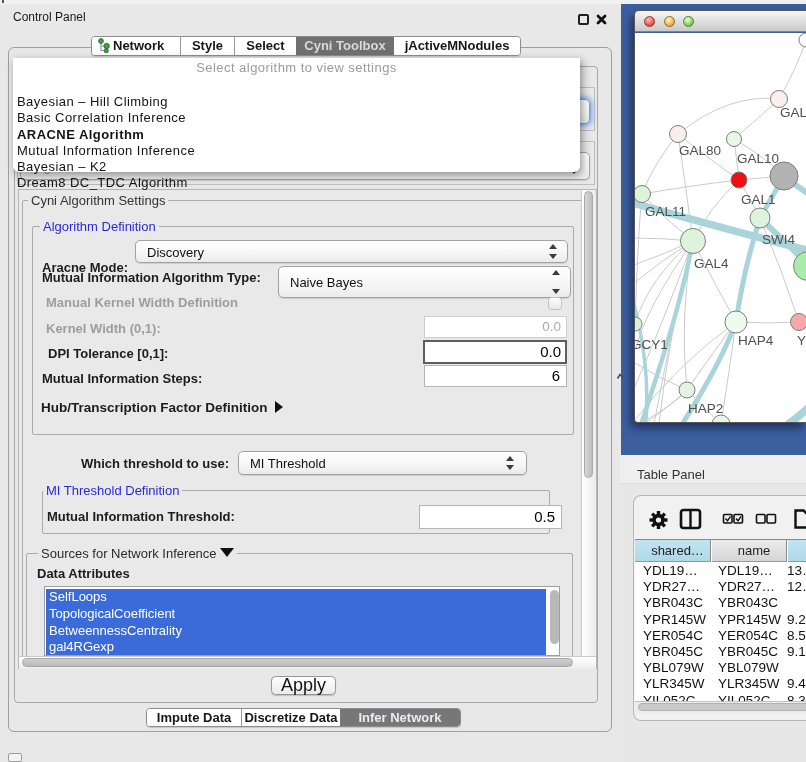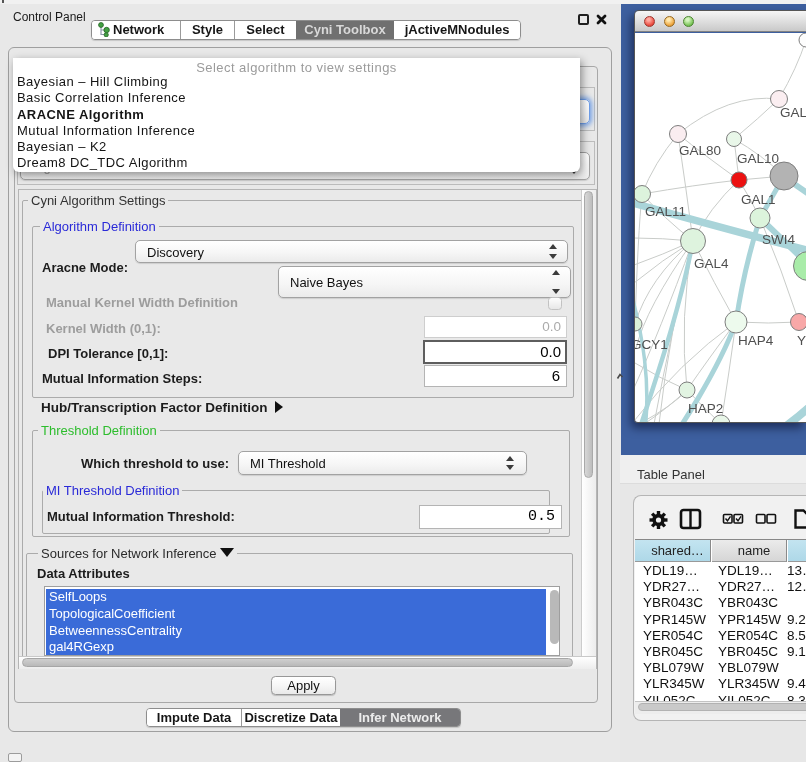--- a/index.html
+++ b/index.html
@@ -29,21 +29,21 @@
 <div class="abs" style="left:2px;top:0;width:2px;height:3px;background:#555;"></div>
 <div class="abs" style="left:13px;top:10px;font-size:12px;color:#1a1a1a;">Control Panel</div>
 
 <div class="abs" style="left:578px;top:14px;width:11px;height:11px;border:2px solid #1f1f1f;border-radius:2px;"></div>
 <svg class="abs" style="left:596px;top:14px;" width="11" height="11" viewBox="0 0 11 11">
   <path d="M2 2 L9 9 M9 2 L2 9" stroke="#111" stroke-width="2.8" stroke-linecap="round"></path>
 </svg>
 
 <div class="abs" style="left:8px;top:47px;width:604px;height:685px;border:1px solid #9f9f9f;border-radius:6px;"></div>
 
-<div class="abs" style="left:91px;top:20px;height:20px;border:1px solid #8d8d8d;border-radius:4px;overflow:hidden;line-height:18px;box-shadow:0 1px 1px rgba(0,0,0,0.15);">
+<div class="abs" style="left:91px;top:36px;height:20px;border:1px solid #8d8d8d;border-radius:4px;overflow:hidden;line-height:18px;box-shadow:0 1px 1px rgba(0,0,0,0.15);">
   <div class="seg" style="width:88px;text-align:left;padding-left:6px;">
     <svg width="12" height="15" viewBox="0 0 12 15" style="vertical-align:-3px;margin-right:3px;">
       <path d="M3 4 V12.5 H6.5 M3 8 H6" stroke="#8f98ab" stroke-width="1.2" fill="none"></path>
       <circle cx="3" cy="3" r="2.4" fill="#43a143" stroke="#2a6b2a" stroke-width="0.9"></circle>
       <circle cx="8.6" cy="8" r="2.7" fill="#43a143" stroke="#2a6b2a" stroke-width="0.9"></circle>
       <circle cx="8.2" cy="12.8" r="2.1" fill="#43a143" stroke="#2a6b2a" stroke-width="0.9"></circle>
     </svg>Network</div><div class="seg" style="width:54px;border-left:1px solid #9a9a9a;">Style</div><div class="seg" style="width:62px;border-left:1px solid #9a9a9a;">Select</div><div class="seg" style="width:98px;background:#707070;color:#d9d9d9;">Cyni Toolbox</div><div class="seg" style="width:126px;">jActiveMNodules</div>
 </div>
 
 <div class="abs" style="left:14px;top:66px;width:584px;height:637px;border:1px solid #a8a8a8;border-radius:4px;"></div>
@@ -68,33 +68,34 @@
 
 <div class="abs" style="left:19px;top:656px;width:577px;height:13px;background:linear-gradient(#ffffff,#ededed);border-top:1px solid #c9c9c9;"></div>
 <div class="abs" style="left:22px;top:658px;width:551px;height:9px;background:linear-gradient(#cfcfcf,#b9b9b9);border:1px solid #a6a6a6;border-radius:4.5px;"></div>
 
 <div class="abs" id="vp" style="left:19px;top:190px;width:562px;height:466px;overflow:hidden;background:#e9e9e9;">
 
   <div class="fieldset" style="left:3px;top:10px;width:615px;height:470px;">
     <span class="ftitle" style="left:5px;color:#333;">Cyni Algorithm Settings</span>
   </div>
 
-  <div class="fieldset" style="left:13px;top:36px;width:542px;height:172px;">
+  <div class="fieldset" style="left:13px;top:36px;width:542px;height:209px;">
     <span class="ftitle" style="left:7px;color:#2a2ad8;">Algorithm Definition</span>
   </div>
 
   <div class="lbl" style="left:23px;top:70px;">Aracne Mode:</div>
   <div class="combo" style="left:116px;top:50px;width:433px;height:23px;">
     <span class="ctext">Discovery</span>
     <span class="carr" style="right:9px;top:3px;bottom:3px;">
         <span class="up"></span>
         <span class="dn"></span>
       </span>
   </div>
 
+  <div class="lbl" style="left:23px;top:80px;">Mutual Information Algorithm Type:</div>
   <div class="combo" style="left:259px;top:76px;width:293px;height:32px;">
     <span class="ctext">Naive Bayes</span>
     <span class="carr" style="right:9px;top:3px;bottom:3px;">
         <span class="up"></span>
         <span class="dn"></span>
       </span>
   </div>
 
   <div class="lbl dis" style="left:27px;top:105px;">Manual Kernel Width Definition</div>
   <div class="abs" style="left:529px;top:107px;width:14px;height:13px;border:1px solid #c2c2c2;border-radius:3.5px;background:linear-gradient(#fdfdfd,#e7e7e7);"></div>
@@ -104,63 +105,60 @@
 
   <div class="lbl" style="left:29px;top:156px;">DPI Tolerance [0,1]:</div>
   <div class="tfield" style="left:404px;top:150px;width:144px;height:24px;border:2px solid #5e5e5e;line-height:20px;padding-right:4px;">0.0</div>
 
   <div class="lbl" style="left:23px;top:181px;">Mutual Information Steps:</div>
   <div class="tfield" style="left:405px;top:175px;width:143px;height:22px;border:1px solid #b4b4b4;line-height:20px;padding-right:6px;">6</div>
 
   <div class="lbl" style="left:22px;top:210px;font-size:13.5px;">Hub/Transcription Factor Definition</div>
   <div class="abs" style="left:256px;top:211px;width:0;height:0;border-top:6.5px solid transparent;border-bottom:6.5px solid transparent;border-left:8px solid #101010;"></div>
 
-  <div class="fieldset" style="left:13px;top:240px;width:538px;height:107px;">
-    <span class="ftitle" style="left:5px;color:#2dbd2d;">Threshold Definition</span>
-  </div>
   <div class="lbl" style="left:62px;top:266px;">Which threshold to use:</div>
   <div class="combo" style="left:219px;top:261px;width:289px;height:24px;">
     <span class="ctext">MI Threshold</span>
     <span class="carr" style="right:11px;top:4px;bottom:4px;">
         <span class="up"></span>
         <span class="dn"></span>
       </span>
   </div>
 
   <div class="fieldset" style="left:23px;top:300px;width:508px;height:44px;">
     <span class="ftitle" style="left:0px;color:#2a2ad8;">MI Threshold Definition</span>
   </div>
   <div class="lbl" style="left:28px;top:319px;">Mutual Information Threshold:</div>
-  <div class="tfield" style="left:400px;top:315px;width:143px;height:24px;border:1px solid #b4b4b4;line-height:22px;padding-right:6px;font-family:Liberation Mono, monospace;">0.5</div>
+  <div class="tfield" style="left:400px;top:315px;width:143px;height:24px;border:1px solid #b4b4b4;line-height:22px;padding-right:6px;">0.5</div>
 
   <div class="fieldset" style="left:7px;top:363px;width:547px;height:110px;">
     <span class="ftitle" style="left:11px;color:#2b2b2b;">Sources for Network Inference <span style="display:inline-block;width:0;height:0;border-left:7px solid transparent;border-right:7px solid transparent;border-top:9px solid #101010;vertical-align:1px;"></span></span>
   </div>
   <div class="lbl" style="left:18px;top:376px;">Data Attributes</div>
 
   <div class="abs" style="left:25px;top:396px;width:516px;height:70px;background:#fff;border:1px solid #9e9e9e;overflow:hidden;">
     <div class="abs" style="left:1px;top:2px;width:500px;height:120px;background:#3a6bd8;color:#fff;font-size:13px;line-height:16.8px;padding-left:3px;">
       SelfLoops<br>TopologicalCoefficient<br>BetweennessCentrality<br>gal4RGexp
     </div>
     <div class="abs" style="left:505px;top:3px;width:9px;height:54px;background:#b9b9b9;border-radius:4.5px;"></div>
   </div>
 
 </div>
 
-<div class="abs" style="left:271px;top:676px;width:65px;height:19px;border:1px solid #979797;border-radius:4.5px;background:linear-gradient(#ffffff,#f6f6f6 50%,#e9e9e9);font-size:13px;color:#111;text-align:center;line-height:17px;box-shadow:0 1px 1px rgba(0,0,0,0.18);">Apply</div>
+<div class="abs" style="left:271px;top:676px;width:65px;height:19px;border:1px solid #979797;border-radius:4.5px;background:linear-gradient(#ffffff,#f6f6f6 50%,#e9e9e9);font-size:18px;color:#111;text-align:center;line-height:17px;box-shadow:0 1px 1px rgba(0,0,0,0.18);">Apply</div>
 
 <div class="abs" style="left:146px;top:708px;height:19px;border:1px solid #8d8d8d;border-radius:4px;overflow:hidden;line-height:17px;box-shadow:0 1px 1px rgba(0,0,0,0.15);">
   <div class="seg" style="width:94px;">Impute Data</div><div class="seg" style="width:99px;border-left:1px solid #9a9a9a;">Discretize Data</div><div class="seg" style="width:120px;background:#77777a;color:#ececec;">Infer Network</div>
 </div>
 
 <div class="abs" style="left:8px;top:753px;width:14px;height:9px;border:1px solid #9c9c9c;border-radius:2px;background:#f4f4f4;"></div>
 
 <div class="abs" style="left:13px;top:58px;width:567px;height:114px;background:#ffffff;border-radius:0 0 6px 6px;overflow:visible;box-shadow:2px 3px 8px rgba(0,0,0,0.42);z-index:50;font-size:13px;color:#141414;">
   <div style="text-align:center;color:#9b9b9b;padding-top:3px;line-height:13px;letter-spacing:0.45px;">Select algorithm to view settings</div>
-  <div style="padding-left:4px;line-height:16.3px;padding-top:0px;letter-spacing:0.45px;">
+  <div style="padding-left:4px;line-height:16.3px;padding-top:0px;letter-spacing:0.45px;margin-top:20px;">
     Bayesian – Hill Climbing<br>
     Basic Correlation Inference<br>
     <b>ARACNE Algorithm</b><br>
     Mutual Information Inference<br>
     Bayesian – K2<br>
     Dream8 DC_TDC Algorithm
   </div>
 </div>
 
 <div class="abs" style="left:621px;top:4px;width:185px;height:451px;background:#3d5f9f;"></div>

